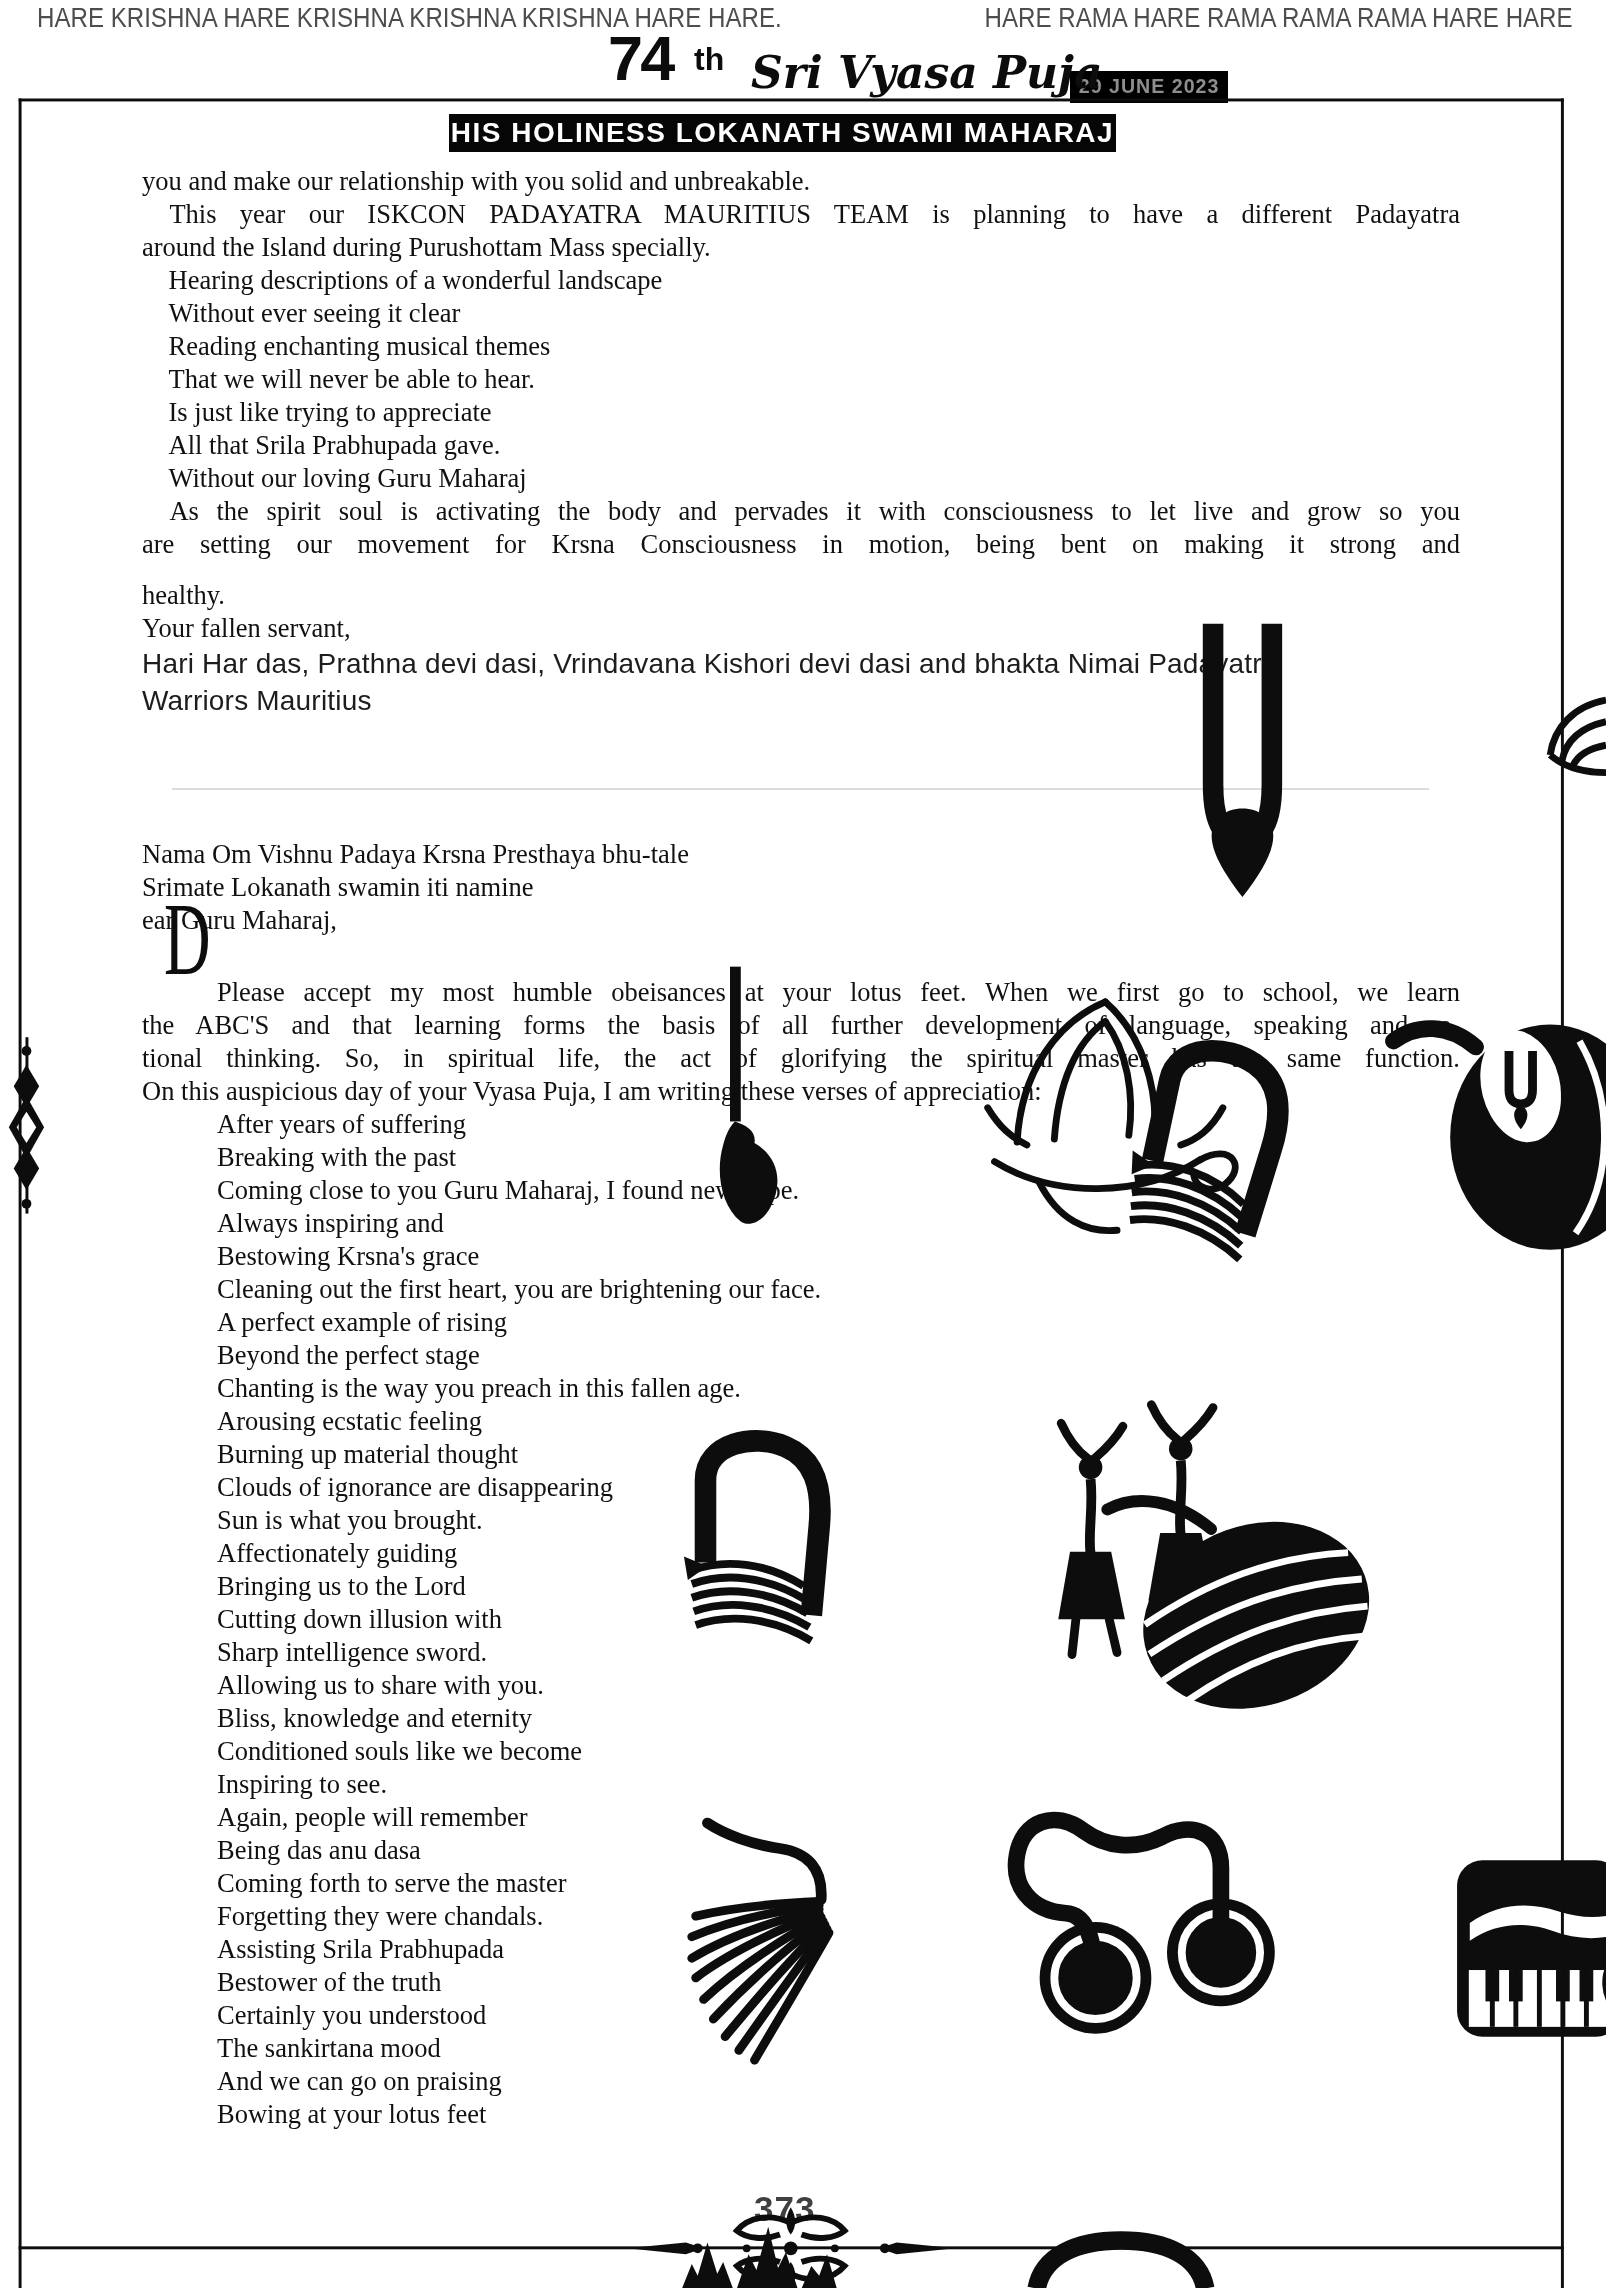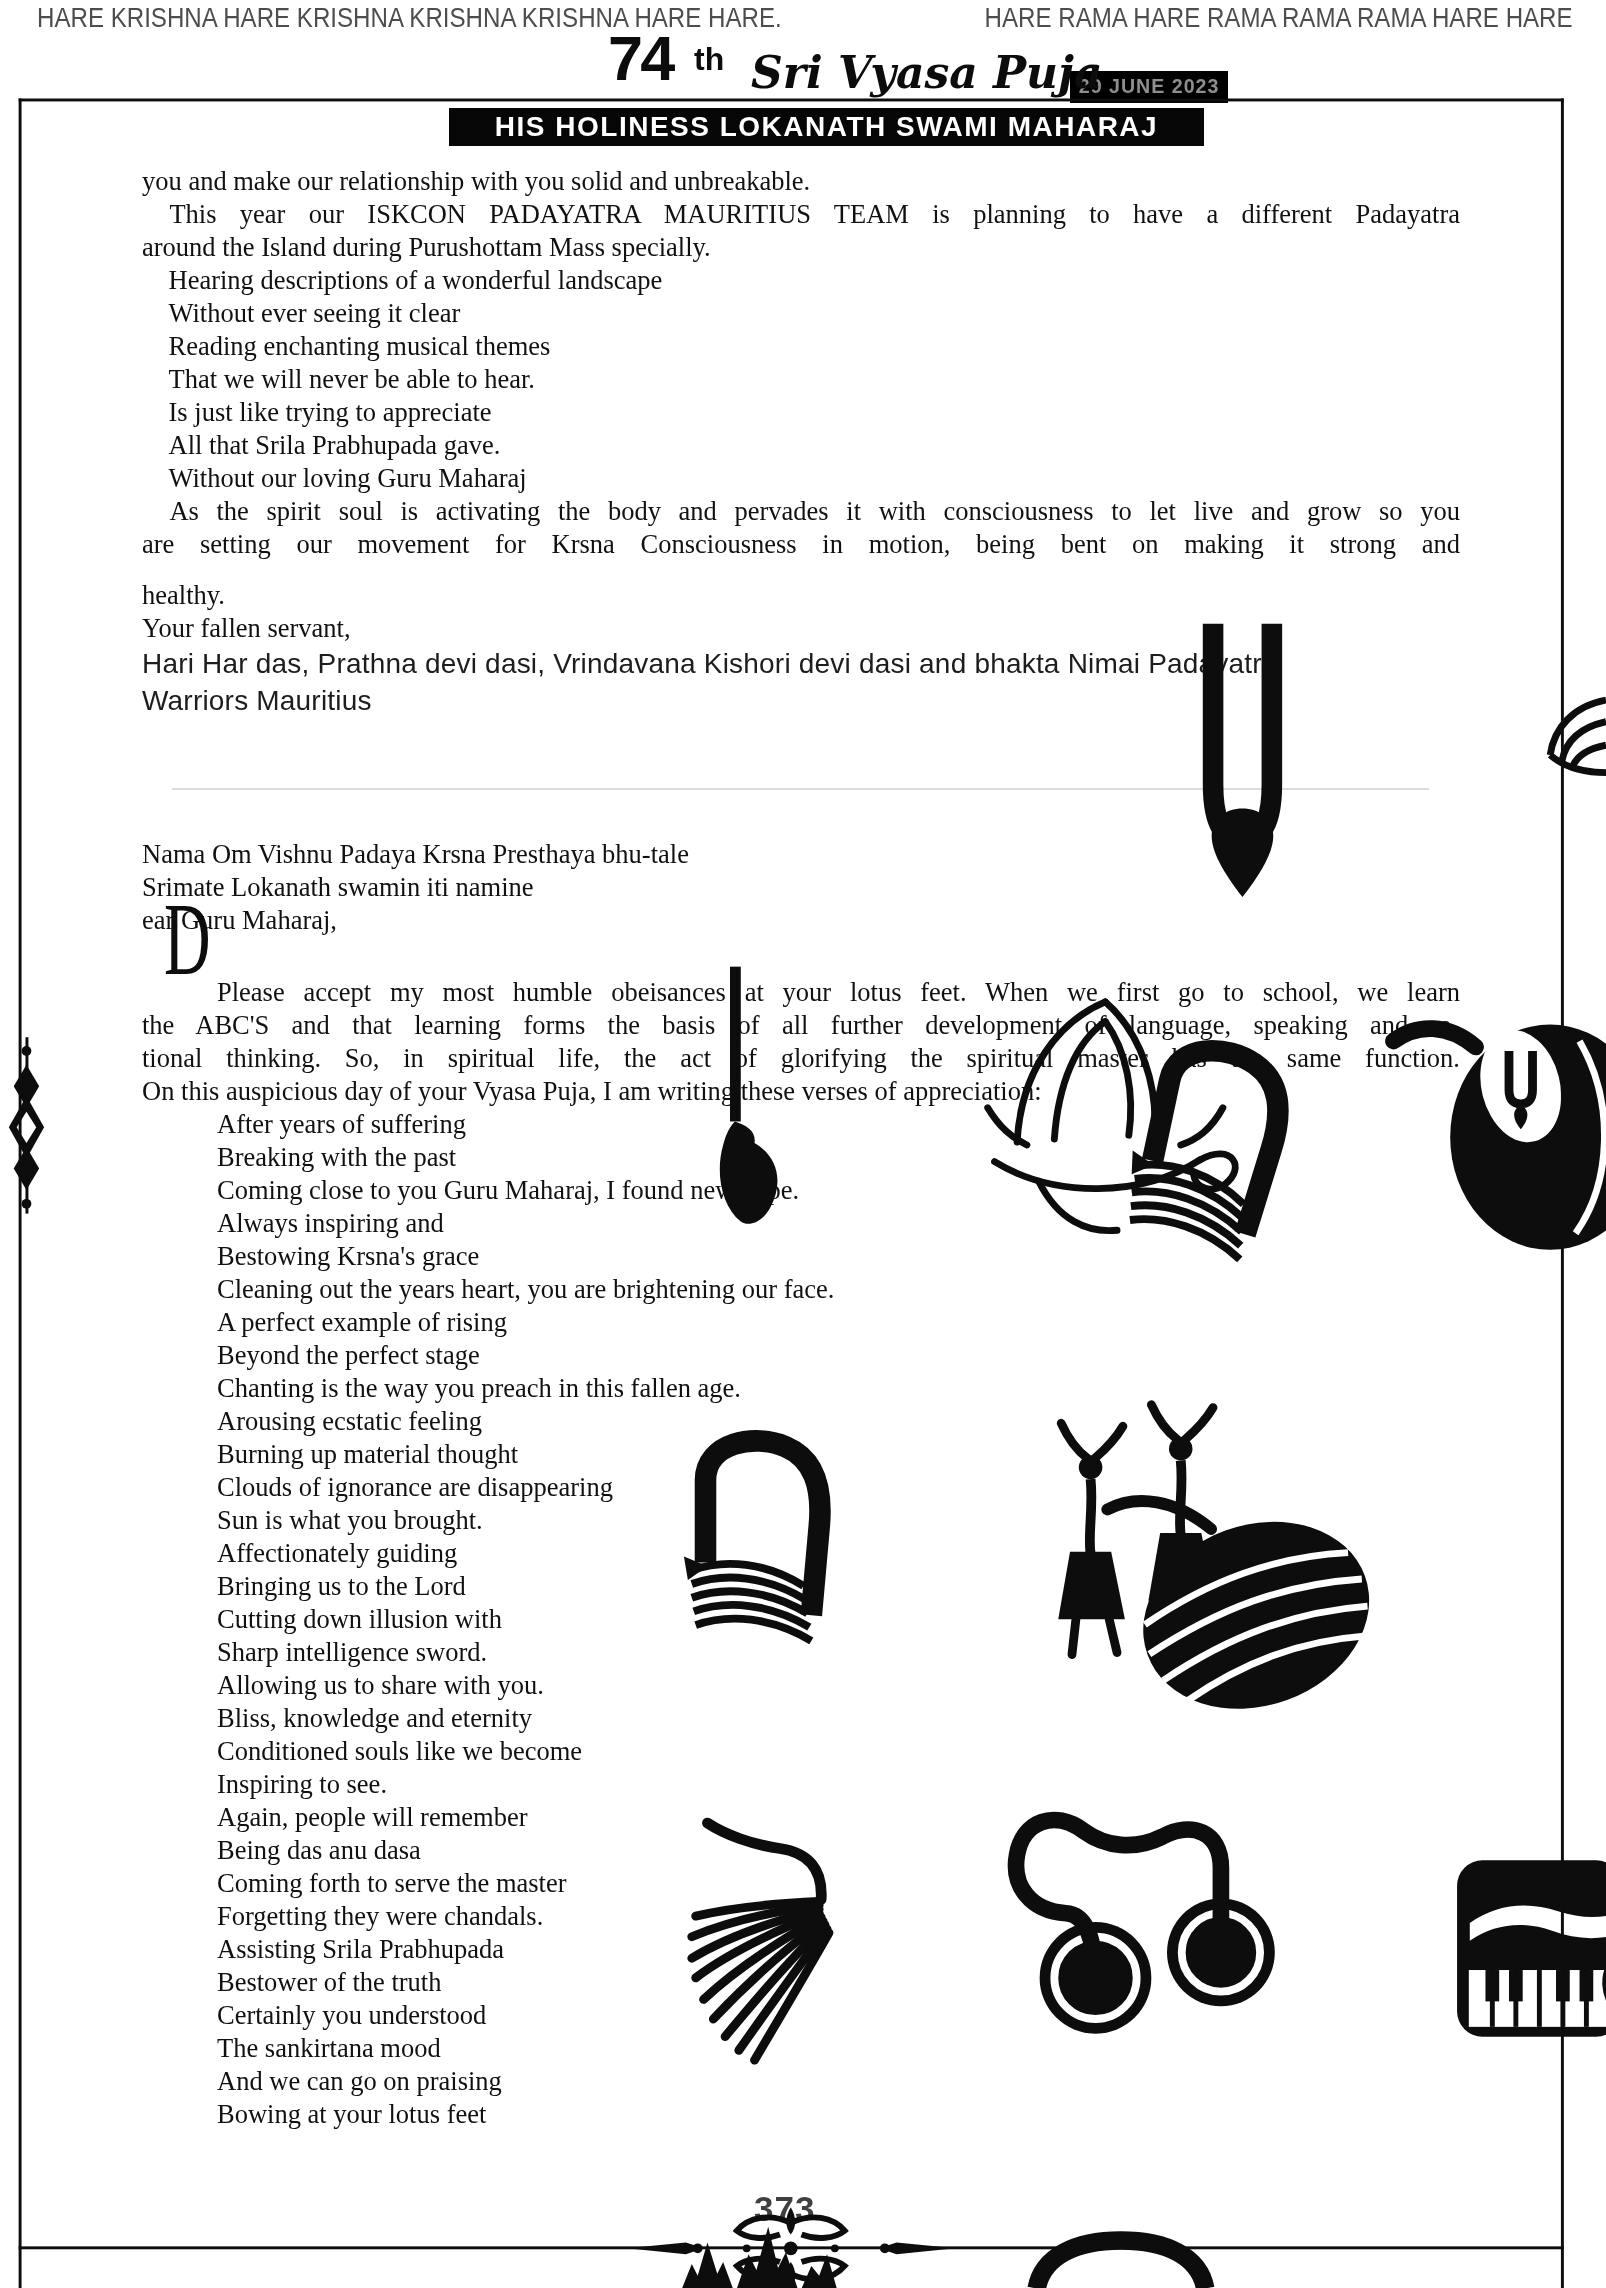--- a/index.html
+++ b/index.html
@@ -16,21 +16,21 @@
   }
   
   .t-num  { position:absolute; left:608px; top:27px; font-family:"Liberation Sans",sans-serif; font-weight:900; font-size:63px; line-height:1; letter-spacing:-2.9px; color:#0c0c0c; z-index:3;}
   .t-ord  { position:absolute; left:694px; top:43px; font-family:"Liberation Sans",sans-serif; font-weight:bold; font-size:32px; line-height:1; color:#0c0c0c; z-index:3;}
   .t-name { position:absolute; left:751px; top:51px; font-family:"DejaVu Serif",serif; font-weight:bold; font-style:italic; font-size:44px; line-height:1; color:#0c0c0c; z-index:3;}
   .t-badge{ position:absolute; left:1070px; top:71px; background:#000000; color:#8e8e8e;
             font-family:"Liberation Sans",sans-serif; font-weight:bold; font-size:19.6px;
             padding:3.9px 8.8px 4.9px; letter-spacing:1px; z-index:2; white-space:nowrap;}
   
   .banner {
-    position:absolute; left:449px; top:108px; width:755px; height:38px; background:#060606;
+    position:absolute; left:449px; top:114px; width:667px; height:38px; background:#060606;
     color:#ffffff; display:flex; align-items:center; justify-content:center;
     font-family:"Liberation Sans",sans-serif; font-weight:bold; font-size:28px; letter-spacing:1.5px;
     z-index:2; white-space:nowrap;
   }
   
   .col { position:absolute; left:142px; width:1318px; font-size:26.5px; line-height:33px; z-index:1; }
   .col1 { top:165px; }
   .col2 { top:838px; }
   .col p, .col div { margin:0; }
   .jline { text-align:justify; text-align-last:justify; }
@@ -119,21 +119,21 @@
         <div class="jline">the ABC'S and that learning forms the basis of all further development of language, speaking and ra-</div>
         <div class="jline">tional thinking. So, in spiritual life, the act of glorifying the spiritual master has the same function.</div>
       </div>
     <p class="ml77">On this auspicious day of your Vyasa Puja, I am writing these verses of appreciation:</p>
     <div class="verse2">
         <div class="vline">After years of suffering</div>
         <div class="vline">Breaking with the past</div>
         <div class="vline">Coming close to you Guru Maharaj, I found new hope.</div>
         <div class="vline">Always inspiring and</div>
         <div class="vline">Bestowing Krsna's grace</div>
-        <div class="vline">Cleaning out the years heart, you are brightening our face.</div>
+        <div class="vline">Cleaning out the first heart, you are brightening our face.</div>
         <div class="vline">A perfect example of rising</div>
         <div class="vline">Beyond the perfect stage</div>
         <div class="vline">Chanting is the way you preach in this fallen age.</div>
         <div class="vline">Arousing ecstatic feeling</div>
         <div class="vline">Burning up material thought</div>
         <div class="vline">Clouds of ignorance are disappearing</div>
         <div class="vline">Sun is what you brought.</div>
         <div class="vline">Affectionately guiding</div>
         <div class="vline">Bringing us to the Lord</div>
         <div class="vline">Cutting down illusion with</div>

